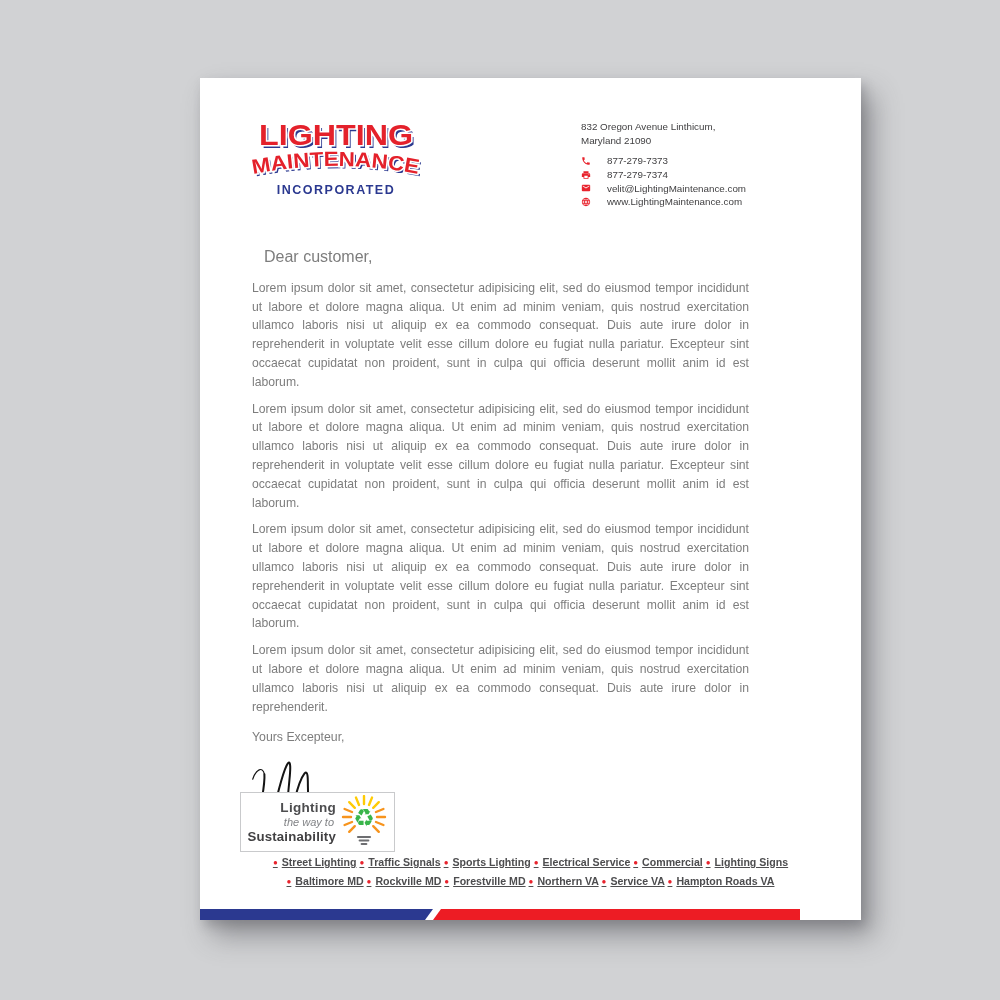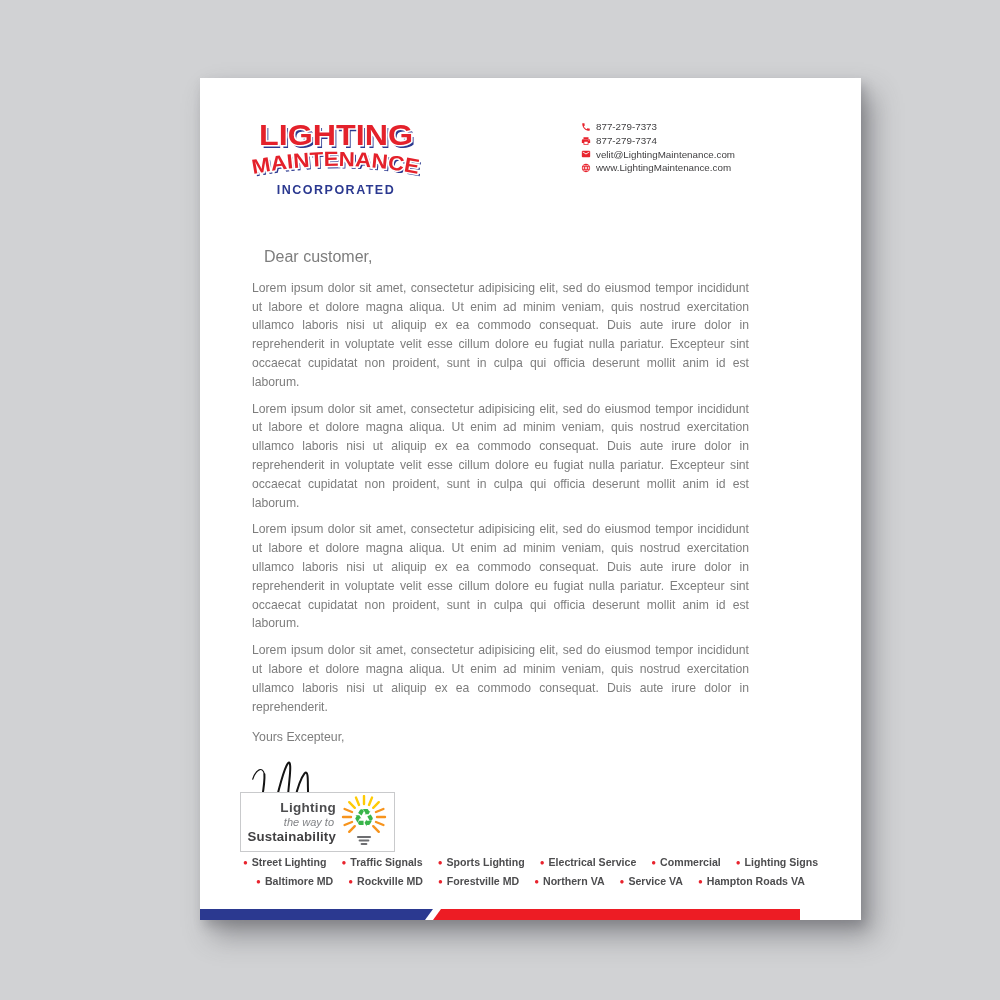--- a/index.html
+++ b/index.html
@@ -27,21 +27,21 @@
   .logo text{font-family:"Liberation Sans",sans-serif;font-weight:bold;}
   .lg-big{font-size:30px;}
   .lg-arc{font-size:20.5px;}
   .lg-inc{font-size:12.5px;letter-spacing:1.5px;}
   .t-navy{fill:var(--logo-navy);}
   .t-white{fill:#fff;stroke:#fff;stroke-width:3px;}
   .t-red{fill:var(--logo-red);}
 
   .contact{position:absolute;left:381px;top:42px;width:172px;color:var(--dark-text);}
   .addr{font-size:9.8px;line-height:13.5px;margin:0 0 7px;}
-  .c-row{display:flex;align-items:center;gap:5px;font-size:9.8px;line-height:13.8px;}
+  .c-row{display:flex;align-items:center;gap:16px;font-size:9.8px;line-height:13.8px;}
   .c-row .cicon{width:10px;height:10px;flex:0 0 10px;display:block;}
   .c-row .cicon svg{display:block;width:10px;height:10px;fill:var(--accent-red);}
 
   
   .letter{position:absolute;left:52px;top:170px;width:497px;color:var(--body-text);}
   .salutation{font-size:16px;line-height:18.8px;margin:0 12px 12px;}
   .letter p.para{font-size:12.2px;line-height:18.8px;margin:0 0 8px;text-align:justify;}
   .closing{font-size:12.3px;line-height:18.8px;margin:12px 0 0;}
   .signature{display:block;margin:6px 0 0 -6px;}
 
@@ -53,21 +53,21 @@
   }
   .badge-text{text-align:right;line-height:1;white-space:nowrap;}
   .badge-l1{font-size:13.5px;font-weight:bold;color:#4d4d4f;letter-spacing:.3px;}
   .badge-l2{font-size:11px;font-style:italic;color:#808285;margin:2px 2px 2px 0;}
   .badge-l3{font-size:13.2px;font-weight:bold;color:#414042;letter-spacing:.2px;}
   .bulb{flex:0 0 52px;width:52px;height:54px;}
 
   
   .footer{position:absolute;left:0;right:0;bottom:29px;text-align:center;color:var(--footer-text);}
   .f-line{font-size:10.6px;font-weight:bold;line-height:18px;}
-  .f-item{margin:0 6px;white-space:nowrap;}
+  .f-item{margin:0 0;white-space:nowrap;text-decoration:underline;}
   .f-dot{color:var(--accent-red);font-size:8px;margin-right:4px;vertical-align:1px;}
 
   
   .stripe{position:absolute;left:0;right:0;bottom:0;height:11px;}
   .stripe-blue{position:absolute;inset:0;background:var(--stripe-blue);
     clip-path:polygon(0 0,233px 0,225px 11px,0 11px);}
   .stripe-red{position:absolute;inset:0;background:var(--stripe-red);
     clip-path:polygon(241px 0,600px 0,600px 11px,233px 11px);}
 </style>
 </head>
@@ -86,20 +86,22 @@
     <text class="lg-big t-red" x="85" y="31" text-anchor="middle" textLength="154" lengthAdjust="spacingAndGlyphs">LIGHTING</text>
 
     <text class="lg-arc t-navy"><textPath href="#arcsh" startOffset="0" textLength="166" lengthAdjust="spacingAndGlyphs">MAINTENANCE</textPath></text>
     <text class="lg-arc t-white"><textPath href="#arc" startOffset="0" textLength="166" lengthAdjust="spacingAndGlyphs">MAINTENANCE</textPath></text>
     <text class="lg-arc t-red"><textPath href="#arc" startOffset="0" textLength="166" lengthAdjust="spacingAndGlyphs">MAINTENANCE</textPath></text>
 
     <text class="lg-inc t-navy" x="85" y="80" text-anchor="middle">INCORPORATED</text>
   </svg>
 
   <div class="contact">
+    <p class="addr"><span>832 Oregon Avenue Linthicum,</span><br>
+      <span>Maryland 21090</span></p>
 
     <div class="c-row">
       <span class="cicon">
         <svg viewBox="0 0 24 24">
             <path d="M6.62 10.79c1.44 2.83 3.76 5.14 6.59 6.59l2.2-2.2c.27-.27.67-.36 1.02-.24 1.12.37 2.33.57 3.57.57.55 0 1 .45 1 1V20c0 .55-.45 1-1 1-9.39 0-17-7.61-17-17 0-.55.45-1 1-1h3.5c.55 0 1 .45 1 1 0 1.25.2 2.45.57 3.57.11.35.03.74-.25 1.02l-2.2 2.2z"></path>
           </svg>
       </span>
       <span>877-279-7373</span>
     </div>
     <div class="c-row">

